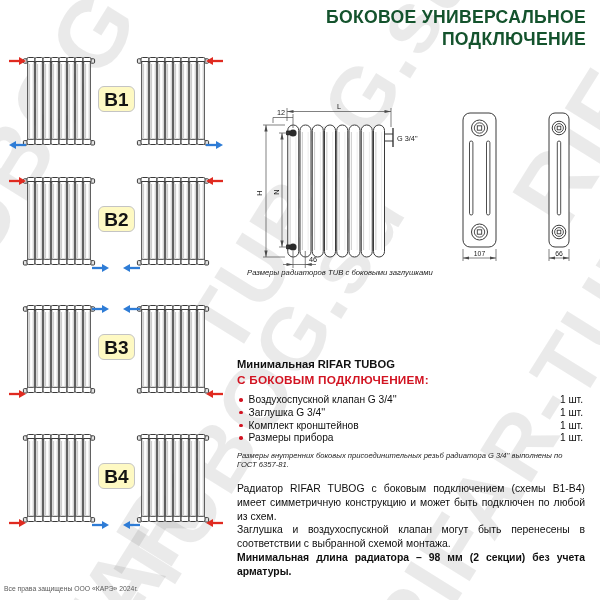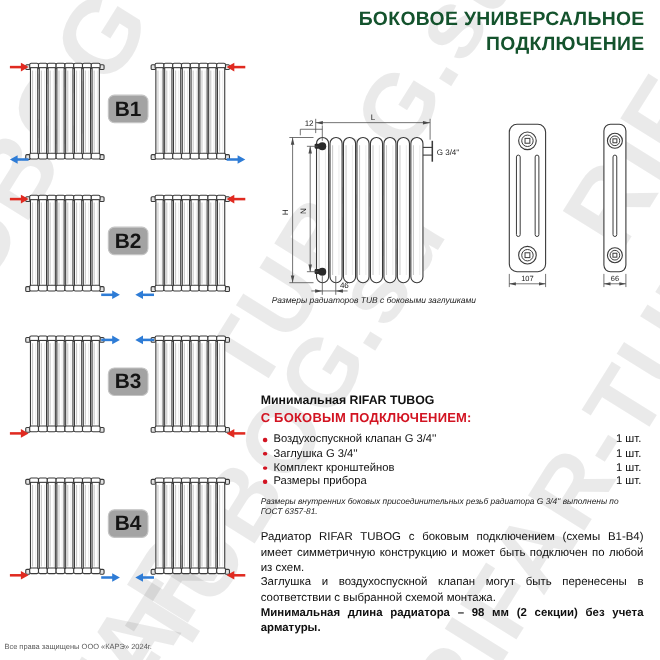--- a/index.html
+++ b/index.html
@@ -11,21 +11,21 @@
            transform:translate(-50%,-50%) rotate(-58deg);letter-spacing:2px}
   
   .layer{position:absolute;inset:0;z-index:1}
   
   .title{position:absolute;top:7px;right:14px;text-align:right;font-weight:bold;
          font-size:17.6px;line-height:21.5px;letter-spacing:.3px;color:#14532d}
   
   .row{position:absolute;left:0;width:240px;height:96px}
   svg.rad{position:absolute;width:66px;height:90px;overflow:visible}
   .radL{left:26px;top:0}.radR{left:140px;top:0}
-  .blabel{position:absolute;left:98px;top:30px;width:37px;height:26px;background:#a3a3a3;
+  .blabel{position:absolute;left:98px;top:30px;width:37px;height:26px;background:#fef9c3;
           border:1.3px solid #c4c4c4;border-radius:6px;font-weight:bold;font-size:19px;
           line-height:26px;text-align:center;color:#141414;box-sizing:border-box}
   svg.arr{position:absolute;width:17px;height:10px;overflow:visible;
           color:var(--arrow-red,#e02a20);stroke:currentColor;fill:currentColor}
   svg.arr.blue{color:var(--arrow-blue,#2e7cd6)}
   svg.arr.flip{transform:scaleX(-1)}
   
   .tdraw{position:absolute;left:253px;top:97px;width:175px;height:180px;overflow:visible}
   .sviews{position:absolute;left:440px;top:108px;width:155px;height:160px;overflow:visible}
   .dtxt{font:7.3px "Liberation Sans",sans-serif;fill:#1a1a1a}

